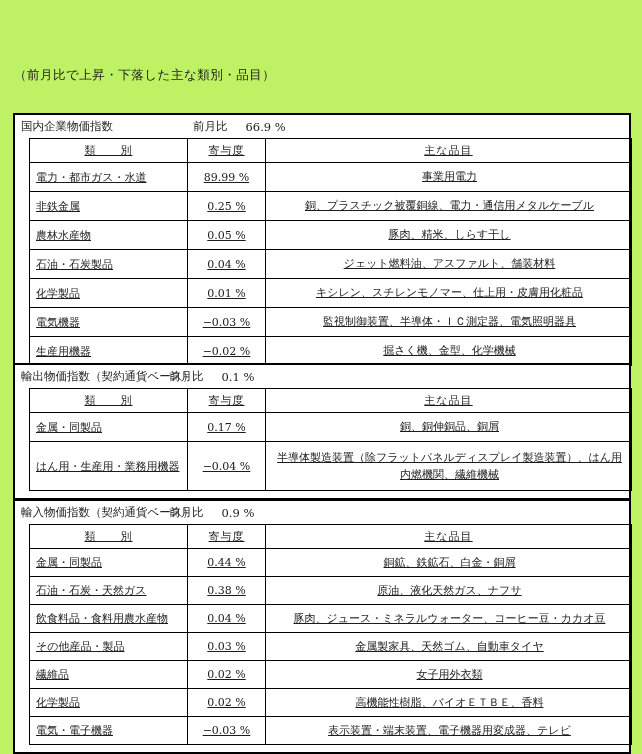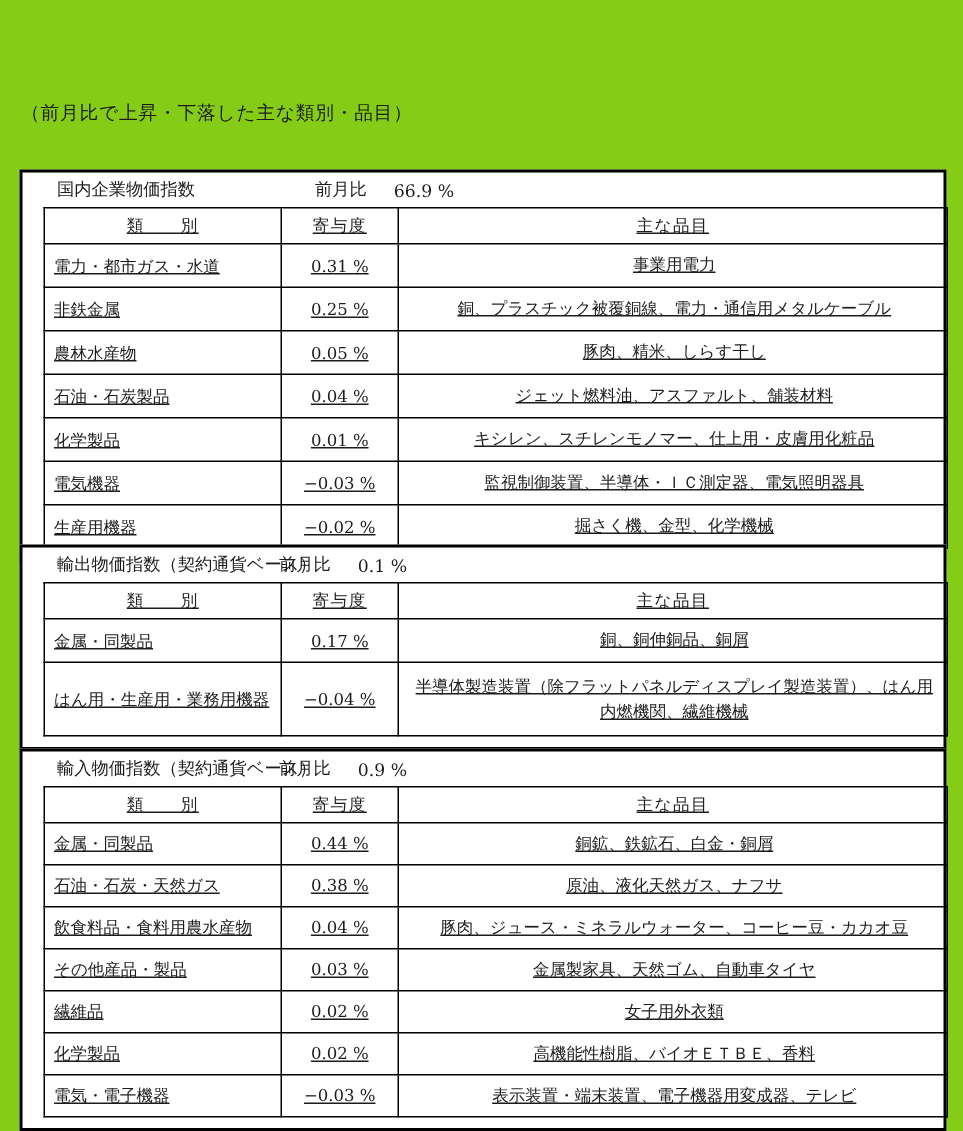--- a/index.html
+++ b/index.html
@@ -4,21 +4,21 @@
 <style>
   html, body {
     margin: 0;
     padding: 0;
     background: #ffffff;
   }
   .page {
     position: relative;
     width: 642px;
     height: 754px;
-    background: #84cc16;
+    background: #bef264;
     font-family: "DejaVu Serif", "Liberation Serif", serif;
     color: #1c1c1c;
     overflow: hidden;
   }
   .doc-title {
     position: absolute;
     left: 14px;
     top: 67px;
     font-size: 12.5px;
     letter-spacing: 0.5px;
@@ -36,21 +36,21 @@
   .t2 { top: 363px; }
   .t3 { top: 499px; }
   .table-titlebar {
     height: 23px;
     display: flex;
     align-items: center;
     font-size: 11.5px;
     padding-left: 6px;
     white-space: nowrap;
   }
-  .tbl-name { display: inline-block; margin-left: 17px; }
+  .tbl-name { display: inline-block; }
   .t1 .tbl-name { width: 172px; }
   .t2 .tbl-name, .t3 .tbl-name { width: 148px; }
   .mom-label { display: inline-block; }
   .mom-value { display: inline-block; margin-left: 18px; }
   table.inner {
     border-collapse: collapse;
     margin-left: 14px;
     margin-bottom: 7px;
     width: 602px;
     table-layout: fixed;
@@ -112,21 +112,21 @@
       <thead>
         <tr>
           <th>類　　別</th>
           <th>寄与度</th>
           <th>主な品目</th>
         </tr>
       </thead>
       <tbody>
         <tr>
           <td class="cat">電力・都市ガス・水道</td>
-          <td class="con">0.31 %</td>
+          <td class="con">89.99 %</td>
           <td class="items">事業用電力</td>
         </tr>
         <tr>
           <td class="cat">非鉄金属</td>
           <td class="con">0.25 %</td>
           <td class="items">銅、プラスチック被覆銅線、電力・通信用メタルケーブル</td>
         </tr>
         <tr>
           <td class="cat">農林水産物</td>
           <td class="con">0.05 %</td>

